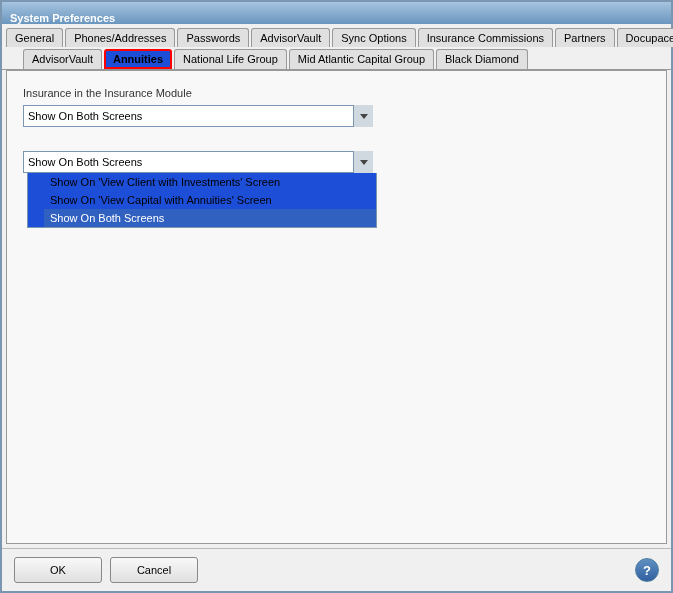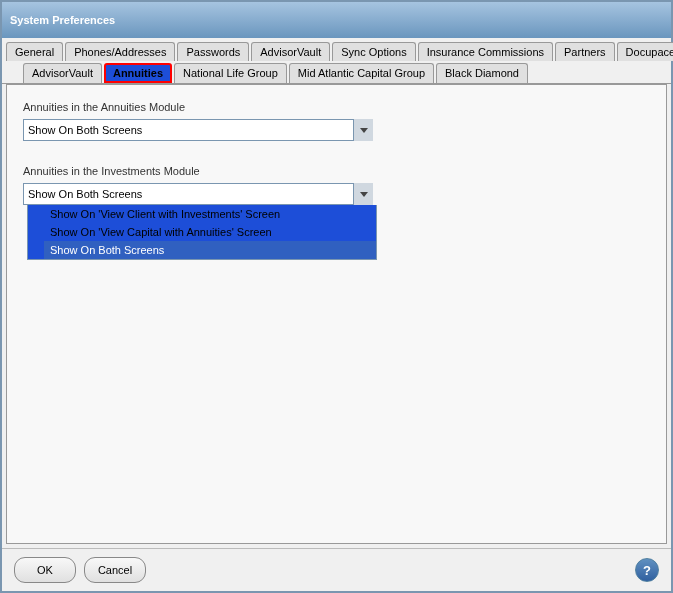--- a/index.html
+++ b/index.html
@@ -16,23 +16,23 @@
       width: 673px;
       height: 593px;
       border: 2px solid #7a96b0;
       background: #f0f0f0;
       display: flex;
       flex-direction: column;
     }
 
     .title-bar {
       background: linear-gradient(to bottom, #a6c4e0, #6a96be);
-      height: 36px;
-      display: flex;
-      align-items: center;
+      height: 22px;
+      display: flex;
+      align-items: flex-end;
       padding: 0 8px;
       flex-shrink: 0;
     }
 
     .title-bar-text {
       color: white;
       font-size: 11px;
       font-weight: bold;
     }
 
@@ -133,27 +133,27 @@
       flex-shrink: 0;
       justify-content: space-between;
     }
 
     .footer-left {
       display: flex;
       gap: 8px;
     }
 
     .footer-btn {
-      width: 62px;
+      width: 88px;
       height: 26px;
       border: 1px solid #888;
       background: linear-gradient(to bottom, #f8f8f8, #e0e0e0);
       cursor: pointer;
       font-size: 11px;
-      border-radius: 11px;
+      border-radius: 3px;
     }
 
     .help-btn {
       width: 24px;
       height: 24px;
       border-radius: 50%;
       border: 1px solid #5080a0;
       background: linear-gradient(to bottom, #6090c0, #3060a0);
       color: white;
       font-weight: bold;
@@ -187,31 +187,30 @@
       <div class="tab">AdvisorVault</div>
       <div class="tab active highlighted">Annuities</div>
       <div class="tab">National Life Group</div>
       <div class="tab">Mid Atlantic Capital Group</div>
       <div class="tab">Black Diamond</div>
     </div>
   </div>
 
   <div class="content-area">
 
-    <div class="section-label">Annuities in the Annuities Module</div>
+    <div class="section-label">Insurance in the Insurance Module</div>
     <div class="select-wrapper">
       <div style="position:relative; width:350px; height:22px; margin-bottom:24px;">
         <div style="width:100%; height:22px; border:1px solid #7a96b0; background:white; display:flex; align-items:center; padding:0 4px; font-size:11px;">Show On Both Screens</div>
         <div style="position:absolute; right:0; top:0; width:20px; height:22px; background:#d0d8e0; border-left:1px solid #7a96b0; display:flex; align-items:center; justify-content:center; cursor:pointer;">
           <div style="width:0; height:0; border-left:4px solid transparent; border-right:4px solid transparent; border-top:5px solid #444;"></div>
         </div>
       </div>
     </div>
 
-    <div class="section-label">Annuities in the Investments Module</div>
     <div class="dropdown-open-container">
       <div style="position:relative; width:350px;">
         <div style="width:100%; height:22px; border:1px solid #7a96b0; background:white; display:flex; align-items:center; padding:0 4px; font-size:11px;">Show On Both Screens</div>
         <div style="position:absolute; right:0; top:0; width:20px; height:22px; background:#d0d8e0; border-left:1px solid #7a96b0; display:flex; align-items:center; justify-content:center; cursor:pointer;">
           <div style="width:0; height:0; border-left:4px solid transparent; border-right:4px solid transparent; border-top:5px solid #444;"></div>
         </div>
 
         <div style="position:absolute; top:22px; left:4px; width:100%; background:#1d4ed8; border:1px solid #7a96b0; border-top:none; z-index:100;padding-left:16px;">
           <div class="dropdown-list-item">Show On 'View Client with Investments' Screen</div>
           <div class="dropdown-list-item">Show On 'View Capital with Annuities' Screen</div>

